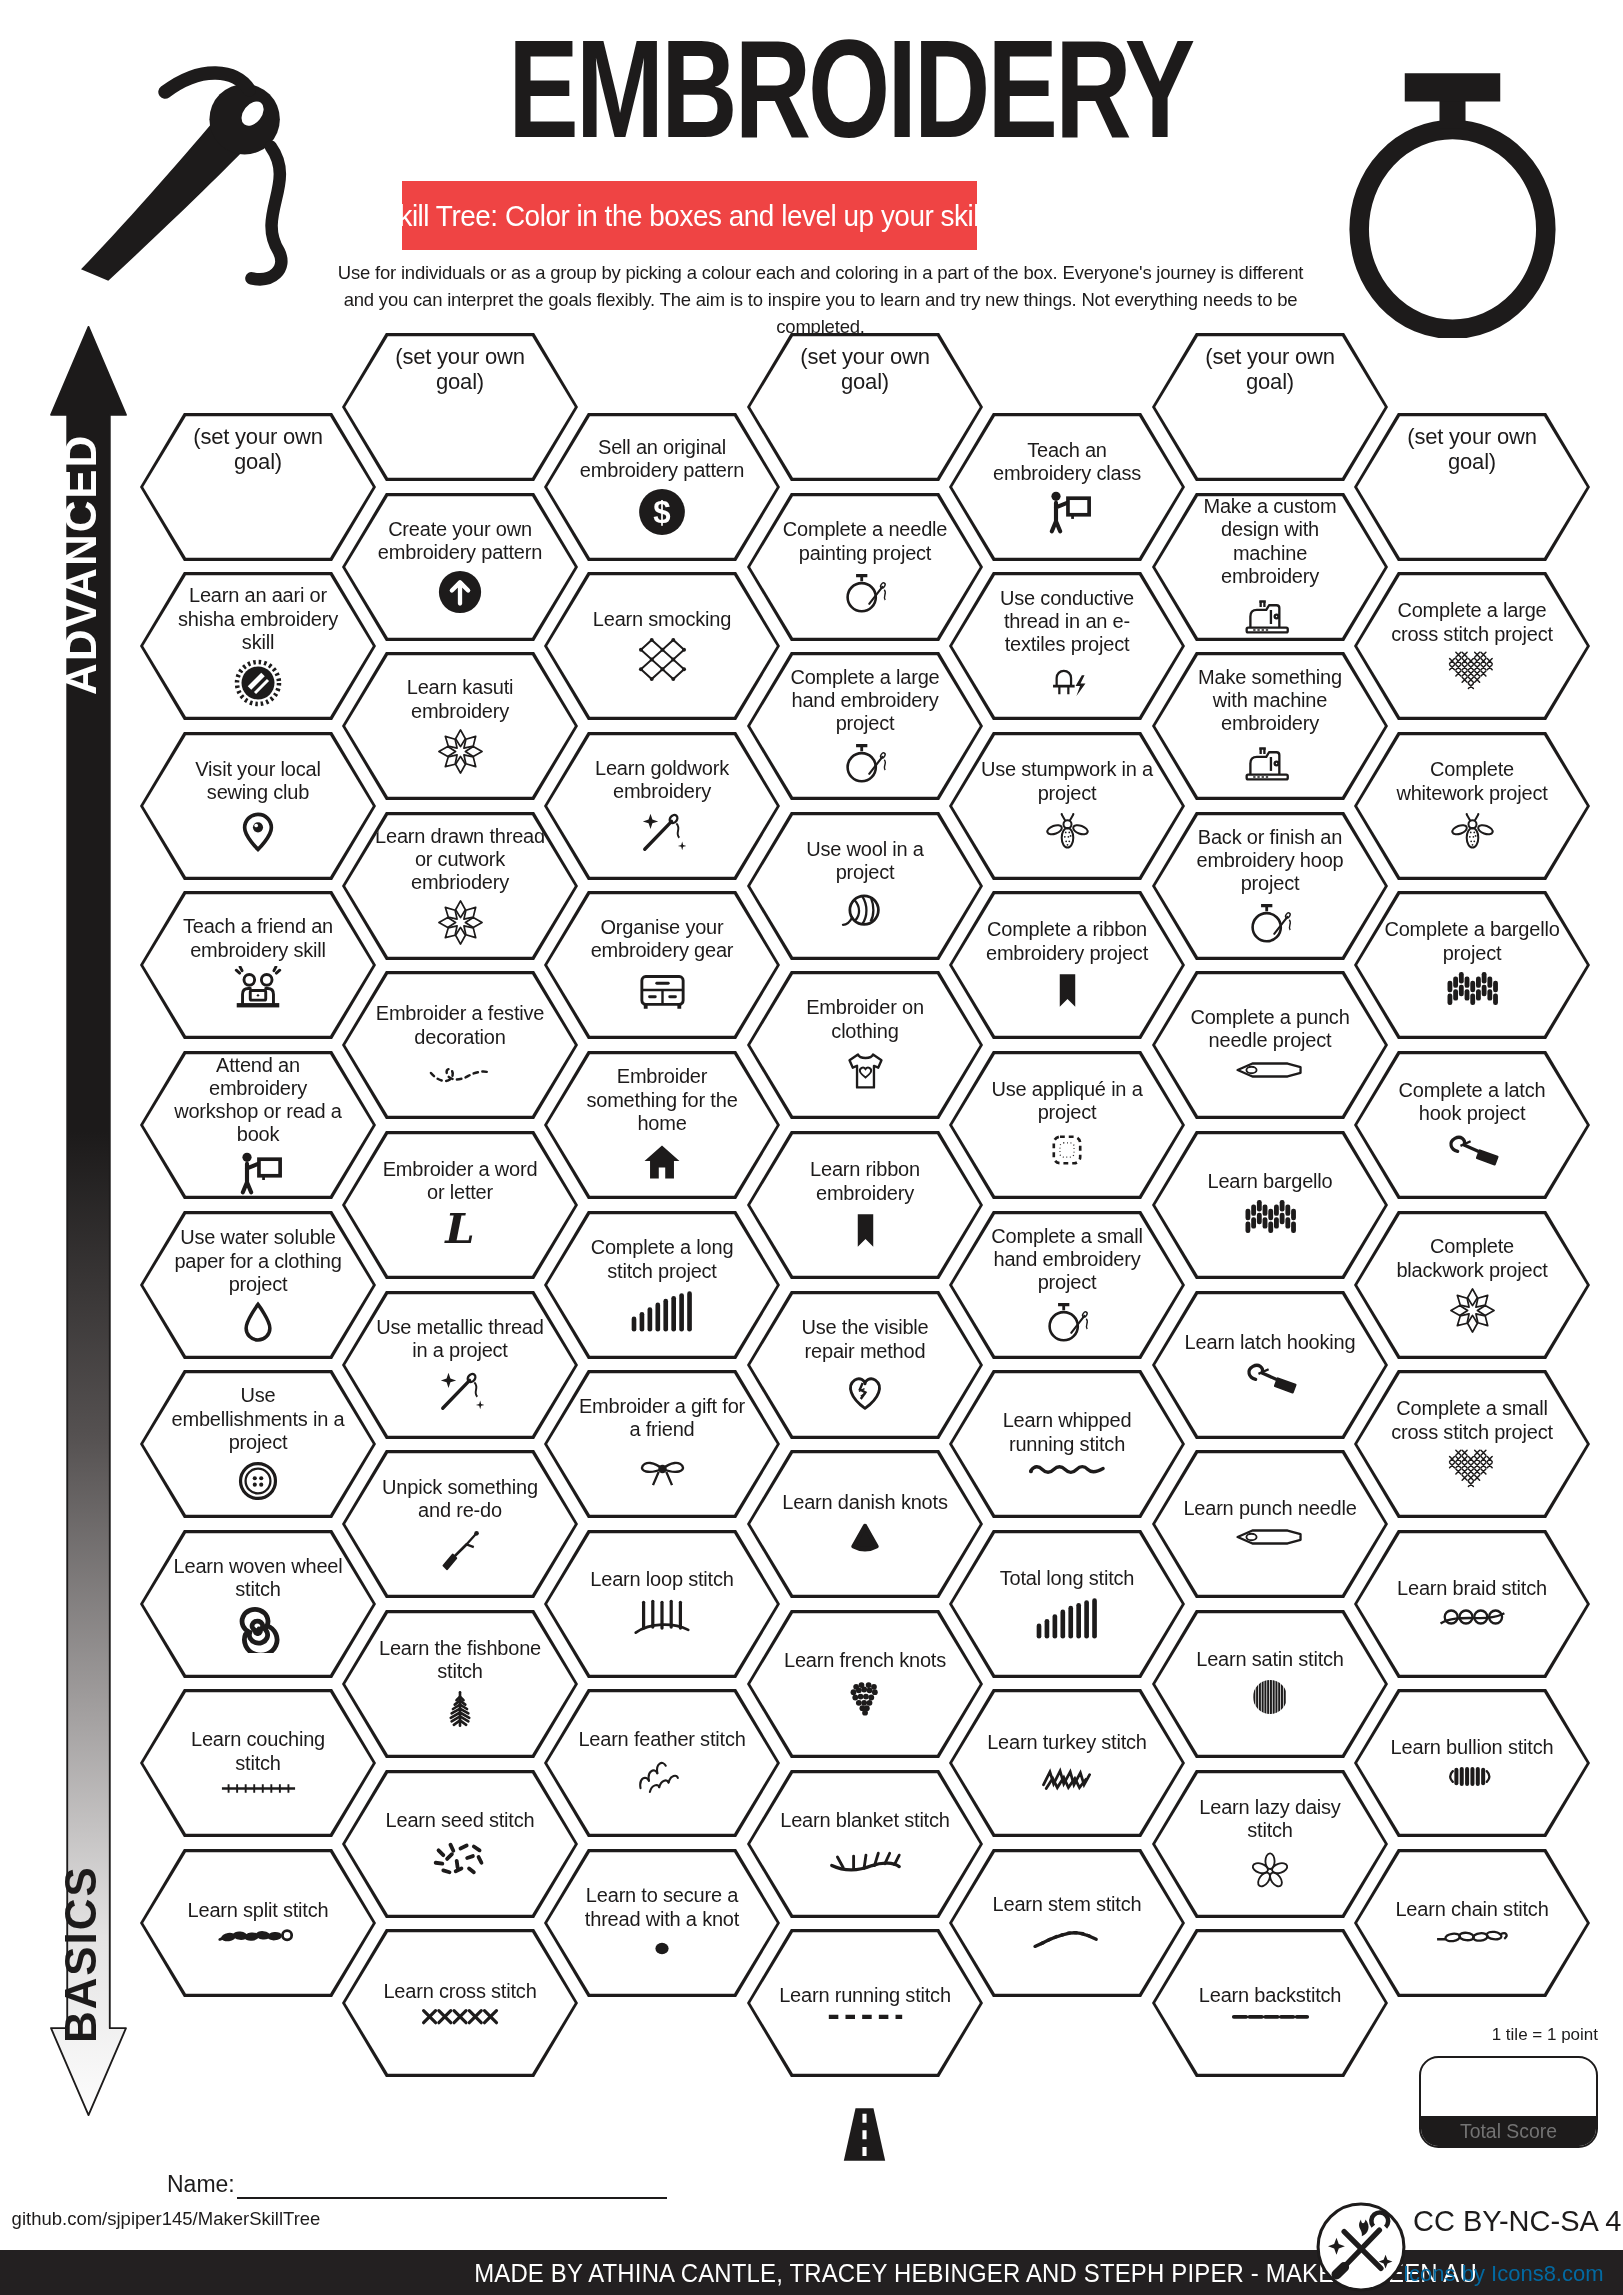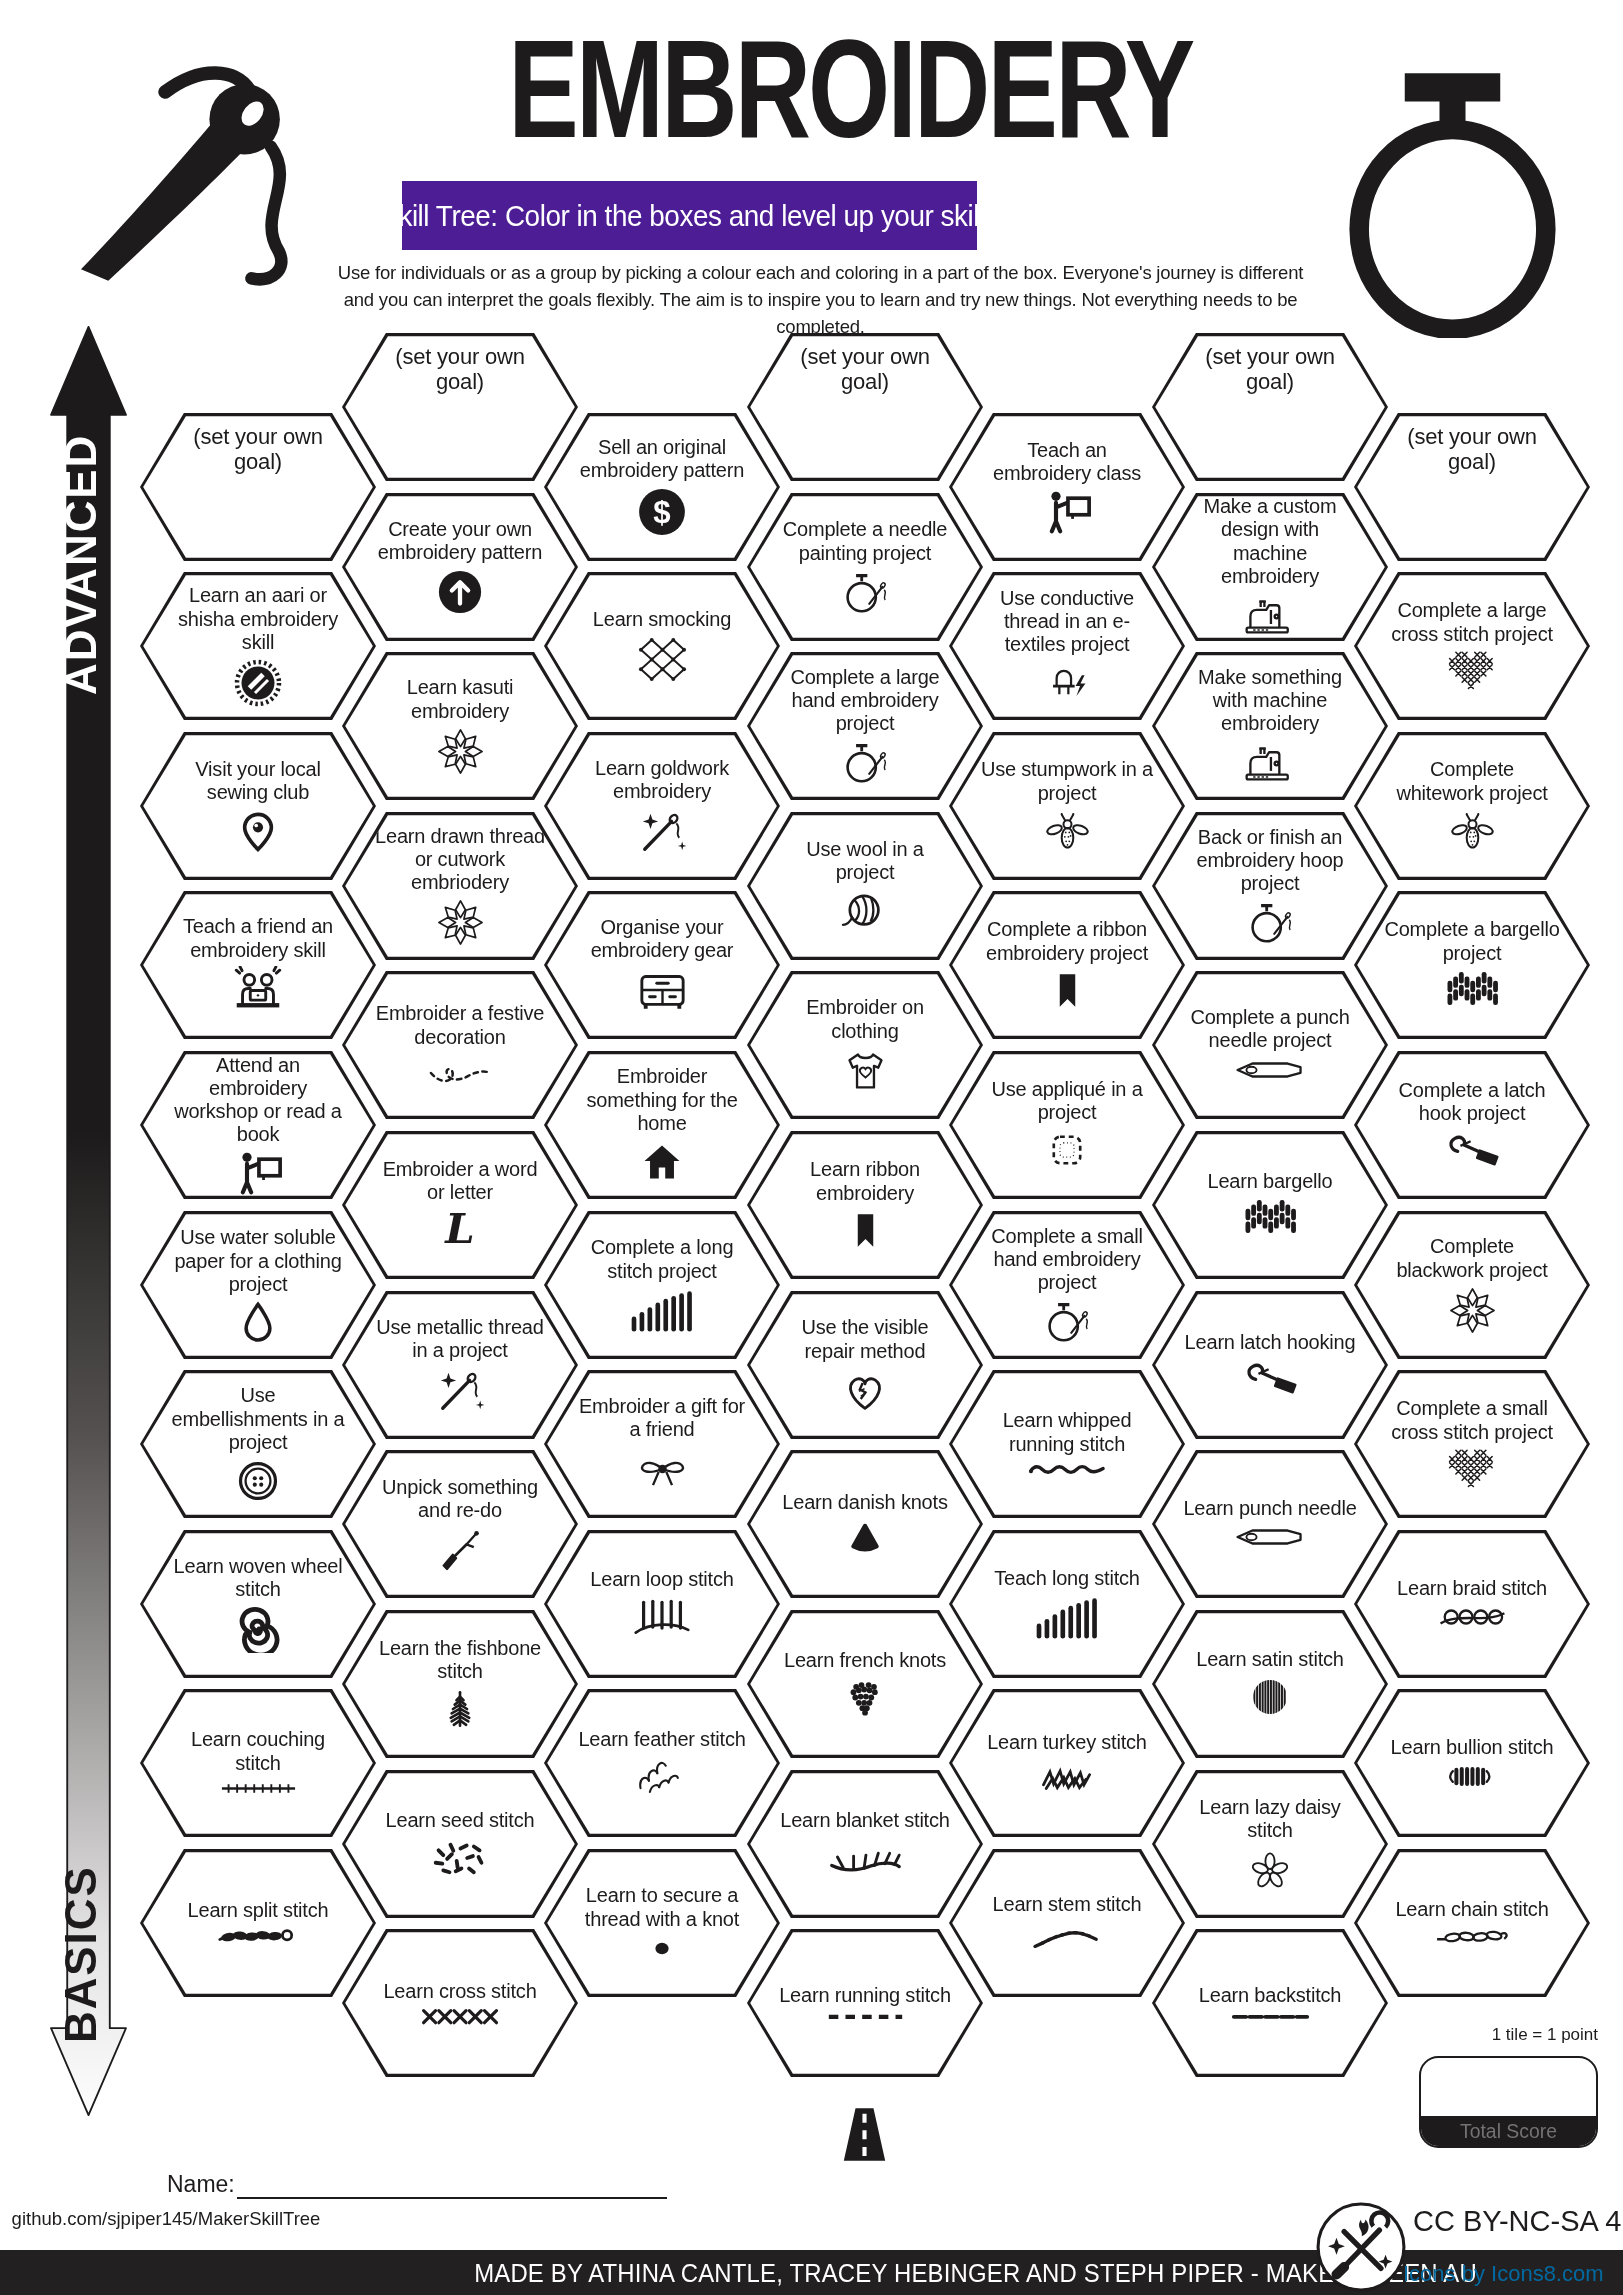--- a/index.html
+++ b/index.html
@@ -8,21 +8,21 @@
     font-family:"Liberation Sans",sans-serif;color:#1d1b1b;overflow:hidden;
   }
   .abs{position:absolute;}
   
   .title{
     left:435px;top:18.5px;width:611px;text-align:center;
     font-size:139px;font-weight:800;letter-spacing:-3.7px;white-space:nowrap;
     transform:scaleX(0.76);transform-origin:center;line-height:1.0;
   }
   .subtitle-bar{
-    left:402px;top:181px;width:575px;height:69px;background:#4c1d95;
+    left:402px;top:181px;width:575px;height:69px;background:#ef4444;
     display:flex;align-items:center;justify-content:center;
   }
   .subtitle{color:#fff;font-size:30px;letter-spacing:-0.5px;white-space:nowrap;transform:scaleX(0.93);}
   .description{
     left:335px;top:260px;width:971px;text-align:center;
     font-size:18.5px;line-height:1.45;letter-spacing:-0.2px;
   }
   
   .axis-arrow{left:50px;top:326px;width:77px;height:1791px;}
   .axis-label{
@@ -805,21 +805,21 @@
         <span class="icon">
           <svg viewBox="0 0 170 40" width="81" height="19">
             <path d="M8 22 C16 12 24 12 32 20 C40 28 48 28 56 20 C64 12 72 12 80 20 C88 28 96 28 104 20 C112 12 120 12 128 20 C136 28 146 26 160 18" fill="none" stroke="#1d1b1b" stroke-width="7" stroke-linecap="round"></path>
             <circle cx="8" cy="24" r="4" fill="#1d1b1b"></circle>
           </svg>
         </span>
       </div>
     </div>
     <div class="hex" style="left: 949px; top: 1530px;">
       <div class="hex-inner">
-        <span class="hex-label">Teach long stitch</span>
+        <span class="hex-label">Total long stitch</span>
         <span class="icon">
           <svg viewBox="0 0 150 100" width="70" height="47">
             <g stroke="#1d1b1b" stroke-width="10" stroke-linecap="round">
               <path d="M15 90 V68"></path>
               <path d="M32 90 V58"></path>
               <path d="M49 90 V48"></path>
               <path d="M66 90 V38"></path>
               <path d="M83 90 V30"></path>
               <path d="M100 90 V24"></path>
               <path d="M117 90 V18"></path>

